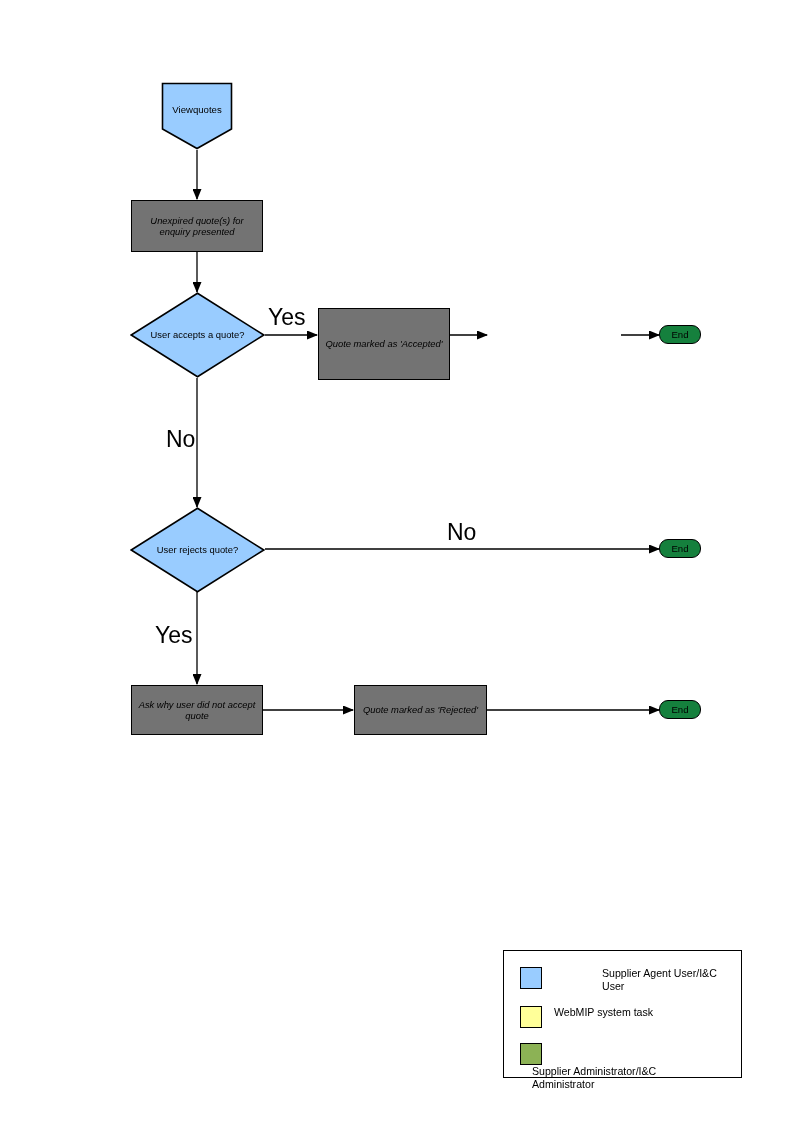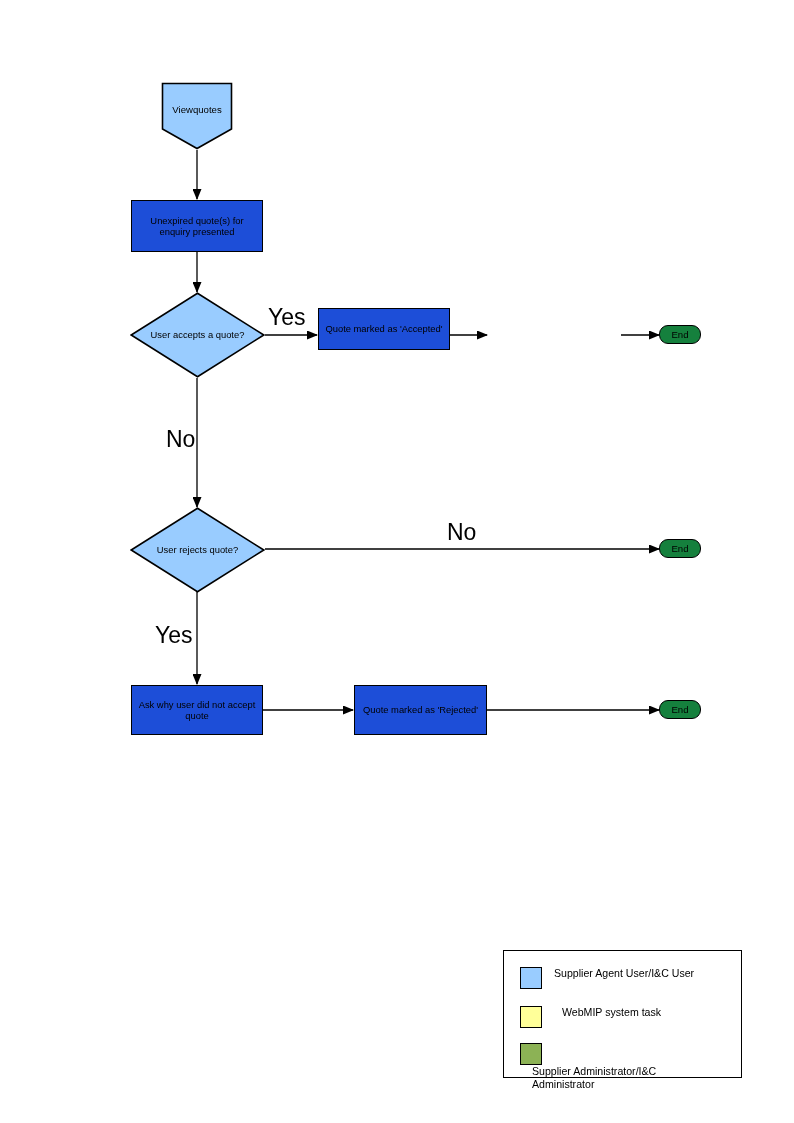--- a/index.html
+++ b/index.html
@@ -23,24 +23,25 @@
     box-sizing: border-box;
     display: flex;
     align-items: center;
     justify-content: center;
     text-align: center;
     color: #000000;
     line-height: 1.18;
   }
   
   .proc {
-    background: #1d4ed8;
+    background: #737373;
     border: 1.4px solid #000000;
     font-size: 9.4px;
     padding: 2px 4px;
+    font-style: italic;
   }
   
   .decision-wrap {
     position: absolute;
   }
   .decision-wrap svg {
     position: absolute;
     left: 0;
     top: 0;
     display: block;
@@ -178,21 +179,21 @@
 
   <div class="node proc" style="left:131px; top:200px; width:132px; height:52px;">Unexpired quote(s) for enquiry presented</div>
 
   <div class="decision-wrap" style="left:130px; top:292px; width:135px; height:86px;">
     <svg width="135" height="86" viewBox="0 0 135 86">
       <polygon points="67.5,1.2 133.8,43 67.5,84.8 1.2,43" fill="#99ccff" stroke="#000000" stroke-width="1.6"></polygon>
     </svg>
     <div class="decision-label">User accepts a quote?</div>
   </div>
 
-  <div class="node proc" style="left:318px; top:308px; width:132px; height:42px;">Quote  marked as 'Accepted'</div>
+  <div class="node proc" style="left:318px; top:308px; width:132px; height:72px;">Quote  marked as 'Accepted'</div>
 
 
   <div class="terminator" style="left:659px; top:325px; width:42px; height:19px;">End</div>
 
   <div class="decision-wrap" style="left:130px; top:507px; width:135px; height:86px;">
     <svg width="135" height="86" viewBox="0 0 135 86">
       <polygon points="67.5,1.2 133.8,43 67.5,84.8 1.2,43" fill="#99ccff" stroke="#000000" stroke-width="1.6"></polygon>
     </svg>
     <div class="decision-label">User rejects quote?</div>
   </div>
@@ -204,25 +205,25 @@
   <div class="node proc" style="left:354px; top:685px; width:133px; height:50px;">Quote  marked as 'Rejected'</div>
 
   <div class="terminator" style="left:659px; top:700px; width:42px; height:19px;">End</div>
 
   <div class="branch-label" style="left:268px; top:306px;">Yes</div>
   <div class="branch-label" style="left:166px; top:428px;">No</div>
   <div class="branch-label" style="left:447px; top:521px;">No</div>
   <div class="branch-label" style="left:155px; top:624px;">Yes</div>
 
   <div id="legend">
-    <div class="legend-row" style="top:16px;">
+    <div class="legend-row" style="top:16px;gap:48px;">
       <div class="legend-swatch" style="background:#99ccff;"></div>
       <div class="legend-text">Supplier Agent User/I&amp;C User</div>
     </div>
-    <div class="legend-row" style="top:55px;gap:8px;">
+    <div class="legend-row" style="top:55px;">
       <div class="legend-swatch" style="background:#ffff99;"></div>
       <div class="legend-text">WebMIP system task</div>
     </div>
     <div class="legend-row" style="top:92px;flex-direction:column;">
       <div class="legend-swatch" style="background:#8cb255;"></div>
       <div class="legend-text">Supplier Administrator/I&amp;C Administrator</div>
     </div>
   </div>
 
 </div>

